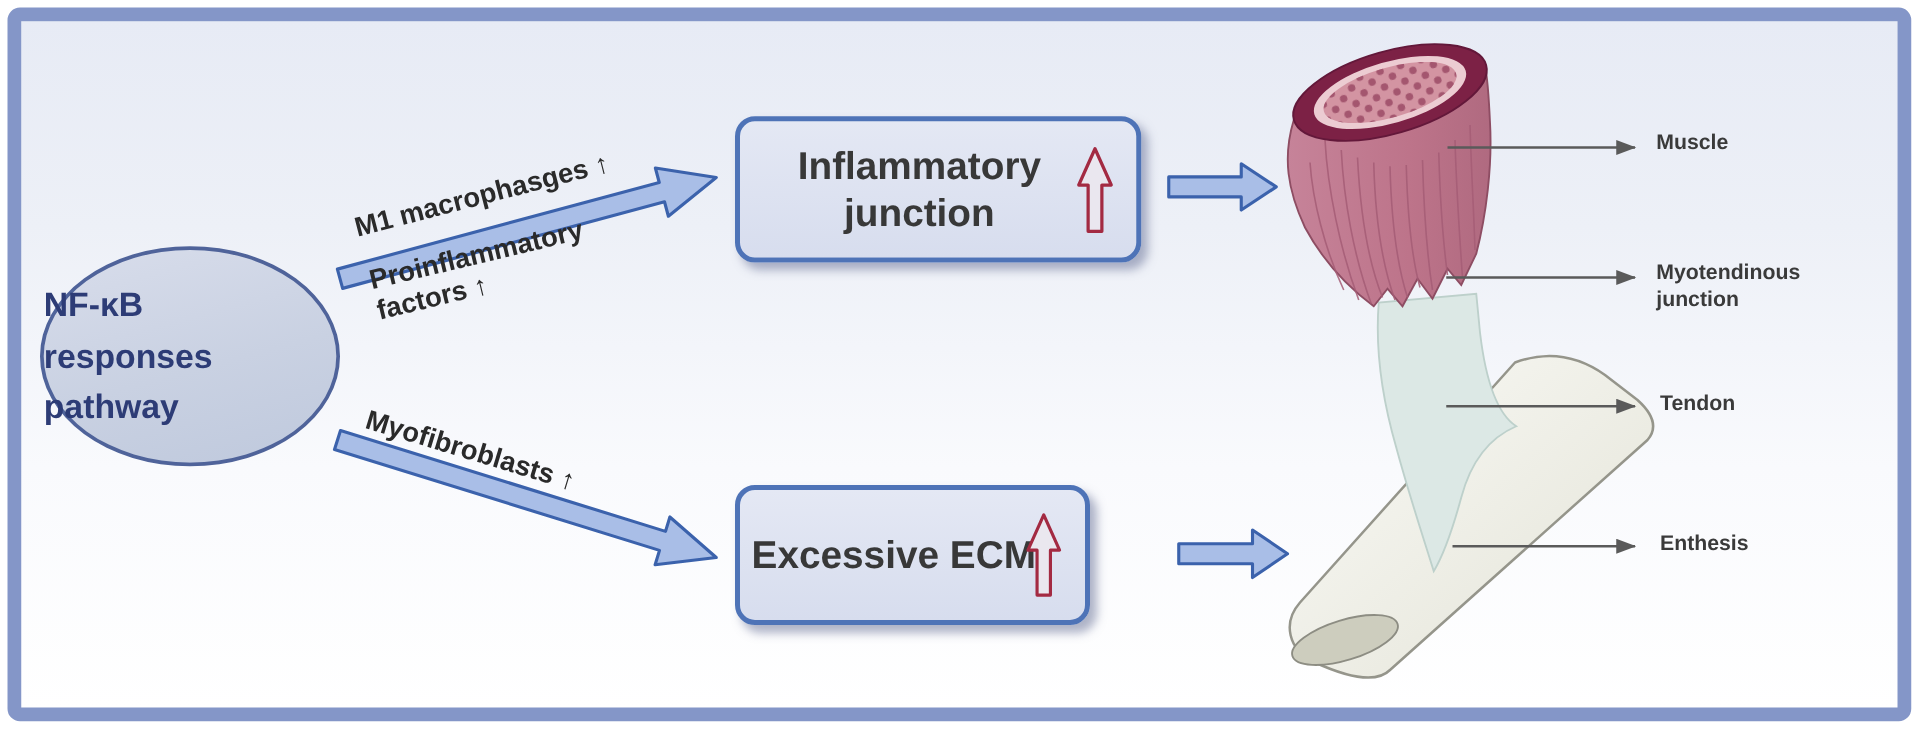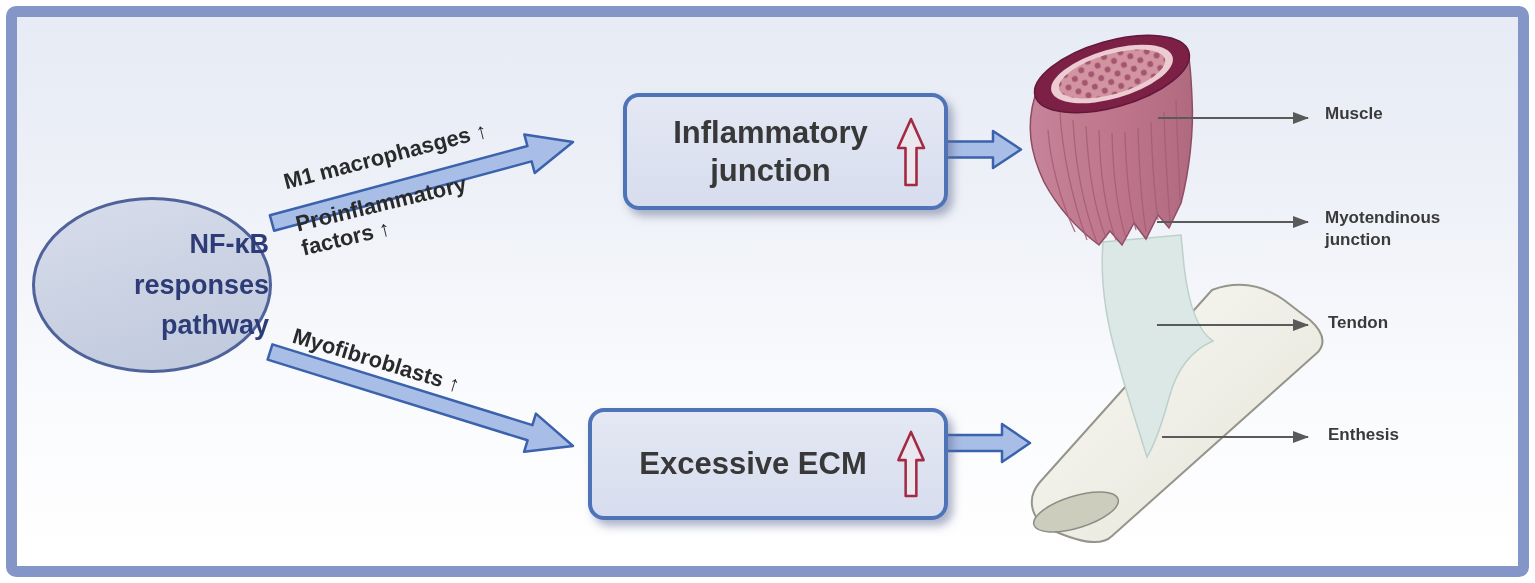--- a/index.html
+++ b/index.html
@@ -10,21 +10,21 @@
     border: 11px solid #8496c8; border-radius: 10px;
     background: linear-gradient(180deg, #e7ebf5 0%, #edf0f7 30%, #f9fafd 65%, #ffffff 100%);
   }
   .art { position: absolute; left: 0; top: 0; width: 1535px; height: 583px; }
 
   
   .node-ellipse {
     position: absolute; left: 32px; top: 197px; width: 240px; height: 176px;
     border: 3px solid #4f639a; border-radius: 50%;
     background: linear-gradient(165deg, #d8ddeb 0%, #c9d1e2 55%, #bfc9dd 100%);
-    display: flex; flex-direction: column; align-items: flex-end; justify-content: center;
+    display: flex; flex-direction: column; align-items: flex-start; justify-content: center;
     color: #2d3c76; font-size: 27px; font-weight: bold; line-height: 1.5; text-align: center;
   }
   .node-ellipse span { display: block; }
 
   
   .lbl {
     position: absolute; font-weight: bold; color: #2a2a2a; font-size: 22px;
     white-space: nowrap; transform-origin: left top; line-height: 1.15;
   }
   .lbl span { display: block; }
@@ -35,22 +35,22 @@
   
   .outcome-box {
     position: absolute; border: 4px solid #4e73b7; border-radius: 16px;
     background: linear-gradient(180deg, #e4e8f4 0%, #d7ddee 100%);
     box-shadow: 5px 6px 8px rgba(95,105,145,0.5);
     display: flex; align-items: center; justify-content: center;
     color: #383838; font-size: 31px; font-weight: bold; line-height: 1.22; text-align: center;
   }
   .outcome-box .text { display: block; padding-right: 30px; }
   .outcome-box .text span { display: block; }
-  .box-inflammatory { left: 588px; top: 93px; width: 325px; height: 117px; margin-left: 35px; }
-  .box-ecm          { left: 588px; top: 408px; width: 360px; height: 112px; }
+  .box-inflammatory { left: 588px; top: 93px; width: 325px; height: 117px; }
+  .box-ecm          { left: 588px; top: 388px; width: 284px; height: 112px; }
   .trend-arrow { position: absolute; right: 18px; top: 50%; transform: translateY(-50%); }
 
   
   .anat-lbl {
     position: absolute; color: #3a3a3a; font-size: 17px; font-weight: bold;
     white-space: nowrap; line-height: 1.28;
   }
   .anat-lbl span { display: block; }
   .lbl-muscle   { left: 1325px; top: 103px; }
   .lbl-mtj      { left: 1325px; top: 207px; }

